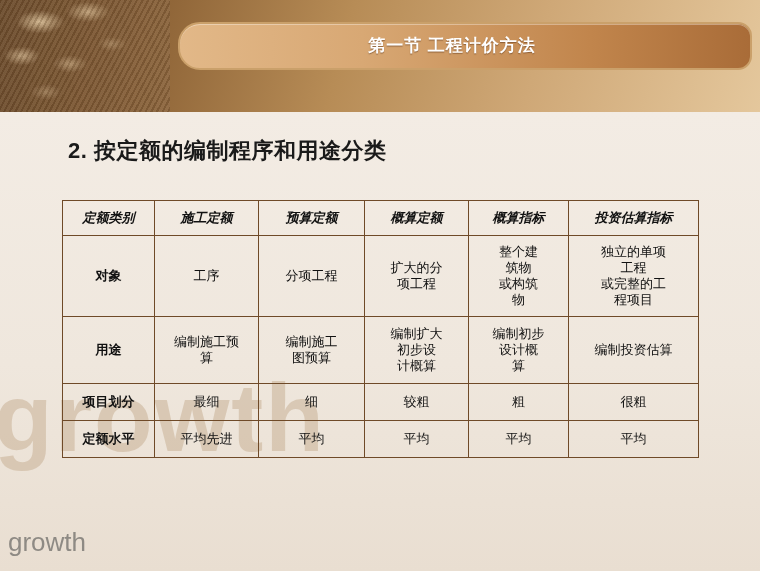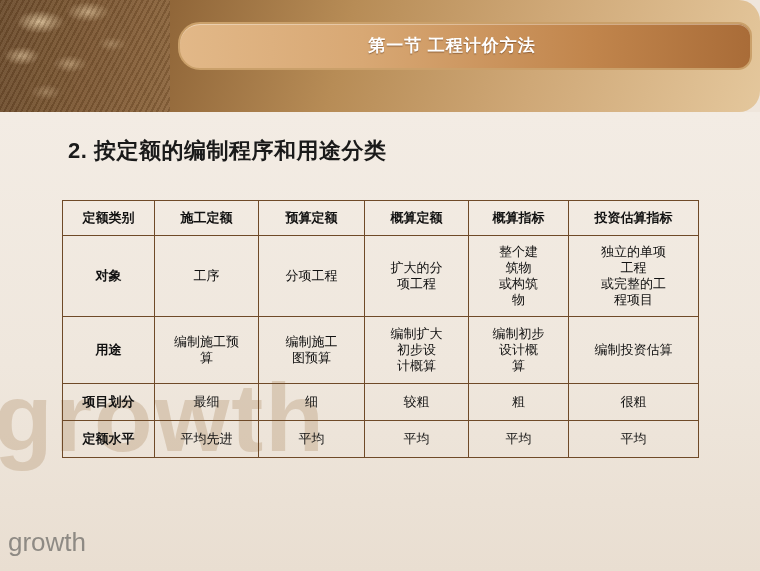--- a/index.html
+++ b/index.html
@@ -20,21 +20,20 @@
     background: #efe6dc;
     overflow: hidden;
   }
 
   
   .top-band {
     position: absolute;
     left: 0; top: 0;
     width: 760px; height: 112px;
     background: linear-gradient(105deg, #6b4a2a 0%, #8a6034 18%, #b78c56 45%, #cfa877 70%, #e4c79c 100%);
-    border-radius: 21px;
   }
   .top-texture {
     position: absolute;
     left: 0; top: 0;
     width: 170px; height: 112px;
     background:
       radial-gradient(ellipse 34px 16px at 40px 22px, rgba(226,200,160,0.85) 0%, rgba(150,110,70,0.1) 72%),
       radial-gradient(ellipse 30px 14px at 88px 12px, rgba(214,186,146,0.8) 0%, rgba(130,95,60,0.1) 72%),
       radial-gradient(ellipse 26px 13px at 22px 56px, rgba(222,196,158,0.8) 0%, rgba(130,95,60,0.1) 72%),
       radial-gradient(ellipse 24px 12px at 70px 64px, rgba(205,176,136,0.8) 0%, rgba(120,85,55,0.1) 72%),
@@ -135,21 +134,21 @@
   table.spec td.rowlabel {
     font-weight: bold;
   }
   col.c0 { width: 92px; }
   col.c1 { width: 104px; }
   col.c2 { width: 106px; }
   col.c3 { width: 104px; }
   col.c4 { width: 100px; }
   col.c5 { width: 130px; }
 
-  tr.r-head td { height: 30px; }
+  tr.r-head td { height: 30px; font-style: italic; }
   tr.r-obj td { height: 76px; margin-left: 20px; }
   tr.r-use td { height: 62px; }
   tr.r-div td { height: 32px; }
   tr.r-lvl td { height: 32px; margin-left: 8px; }
   tr.r-nat td { height: 32px; }
 </style>
 </head>
 <body>
 
 <div class="slide">

